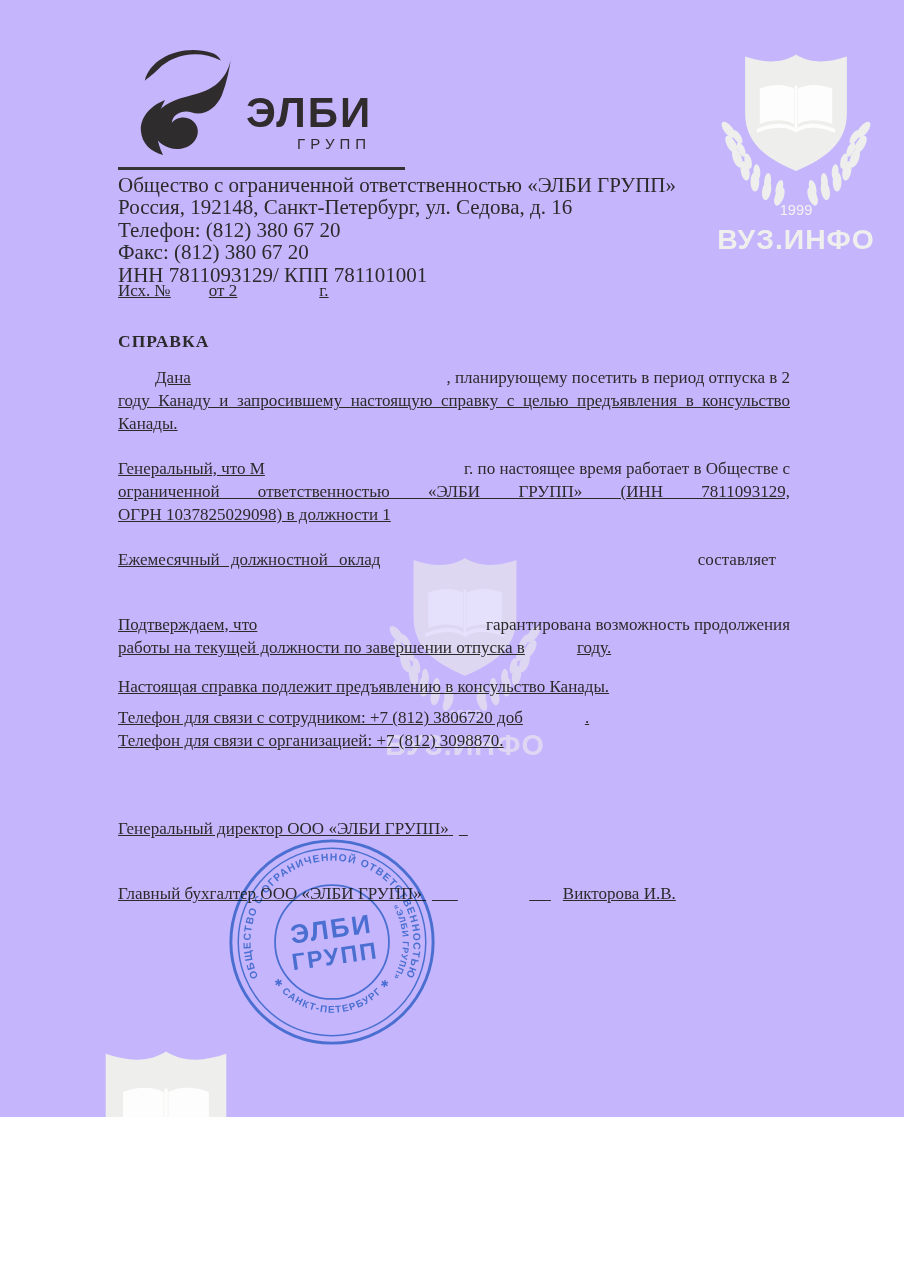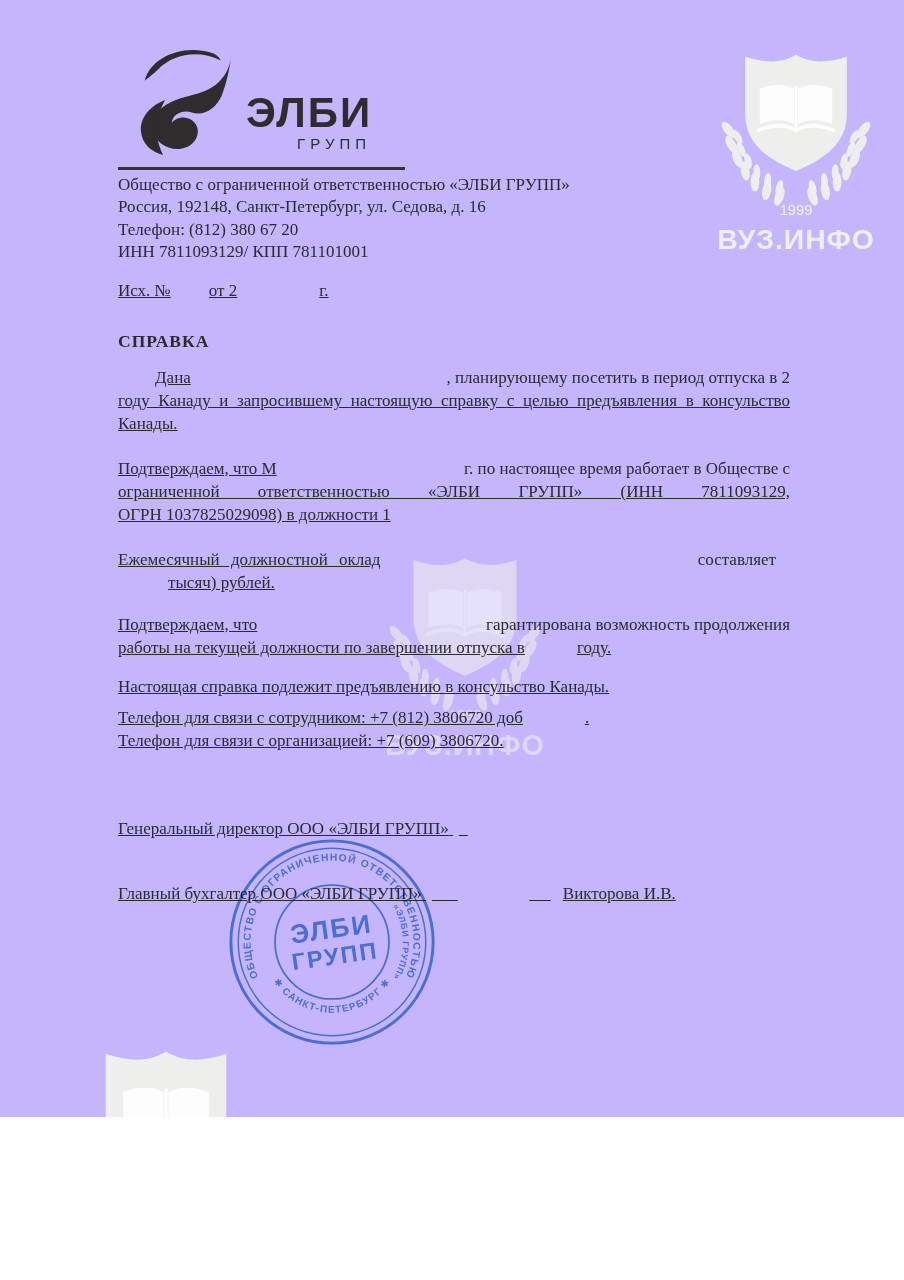--- a/index.html
+++ b/index.html
@@ -12,21 +12,21 @@
   }
   
   .logo { position:absolute; left:138px; top:40px; width:250px; height:122px; }
   .logo-mark { position:absolute; left:0; top:2px; width:106px; height:114px; }
   .logo-text { position:absolute; left:108px; top:52px; width:125px; text-align:right;
                font-family:"Liberation Sans","DejaVu Sans",sans-serif; color:#2e2c2d; }
   .logo-name { font-size:42px; font-weight:700; letter-spacing:2px; line-height:42px; }
   .logo-sub  { font-size:15px; font-weight:400; letter-spacing:5px; line-height:18px; margin-top:1px; }
   
   .rule { position:absolute; left:118px; top:167px; width:287px; height:3px; background:#343434; }
-  .letterhead { position:absolute; left:118px; top:174px; font-size:17px; line-height:22.4px; }
+  .letterhead { position:absolute; left:118px; top:174px; font-size:21px; line-height:22.4px; }
   
   .bl { position:absolute; left:118px; width:672px; font-size:17px; line-height:23px; white-space:nowrap;text-decoration:underline; }
   .just { white-space:normal; text-align:justify; text-align-last:justify; }
   .split .r { position:absolute; right:0; top:0; }
   .gap { display:inline-block; }
   .title { position:absolute; left:118px; top:331px; width:672px; 
            font-weight:700; font-size:17.5px; letter-spacing:1px; }
   .wspace { word-spacing:7px; }
   
   .wm { position:absolute; pointer-events:none; }
@@ -90,65 +90,63 @@
       <div class="logo-name">ЭЛБИ</div>
       <div class="logo-sub">ГРУПП</div>
     </div>
   </div>
 
   <div class="rule"></div>
   <div class="letterhead">
     <div>Общество с ограниченной ответственностью «ЭЛБИ ГРУПП»</div>
     <div>Россия, 192148, Санкт-Петербург, ул. Седова, д. 16</div>
     <div>Телефон: (812) 380 67 20</div>
+    <div>Факс: (812) 380 67 20</div>
     <div>ИНН 7811093129/ КПП 781101001</div>
   </div>
 
   <div class="bl" style="top:279px">
     <span>Исх. №</span><span class="gap" style="width:38px"></span><span>от 2</span><span class="gap" style="width:82px"></span><span>г.</span>
   </div>
 
   <div class="title">СПРАВКА</div>
 
   <div class="bl split" style="top:366px">
     <span style="margin-left:37px">Дана</span>
     <span class="r">, планирующему посетить в период отпуска в 2</span>
   </div>
   <div class="bl just" style="top:389px">году Канаду и запросившему настоящую справку с целью предъявления в консульство</div>
   <div class="bl" style="top:412px">Канады.</div>
 
   <div class="bl split" style="top:457px">
-    <span>Подтверждаем, что М</span>
+    <span>Генеральный, что М</span>
     <span class="r">г. по настоящее время работает в Обществе с</span>
   </div>
   <div class="bl just" style="top:480px">ограниченной ответственностью «ЭЛБИ ГРУПП» (ИНН 7811093129,</div>
   <div class="bl" style="top:503px">ОГРН 1037825029098) в должности 1</div>
 
   <div class="bl split" style="top:548px">
     <span class="wspace">Ежемесячный должностной оклад</span>
     <span class="r" style="right:14px">составляет</span>
-  </div>
-  <div class="bl" style="top:571px">
-    <span style="margin-left:50px">тысяч) рублей.</span>
   </div>
 
   <div class="bl split" style="top:613px">
     <span>Подтверждаем, что</span>
     <span class="r">гарантирована возможность продолжения</span>
   </div>
   <div class="bl" style="top:675px">Настоящая справка подлежит предъявлению в консульство Канады.</div>
 
   <div class="bl" style="top:636px">
     <span>работы на текущей должности по завершении отпуска в</span><span class="gap" style="width:52px"></span><span>году.</span>
   </div>
 
   <div class="bl" style="top:706px">
     <span>Телефон для связи с сотрудником: +7 (812) 3806720 доб</span><span class="gap" style="width:62px"></span><span>.</span>
   </div>
-  <div class="bl" style="top:729px">Телефон для связи с организацией: +7 (609) 3806720.</div>
+  <div class="bl" style="top:729px">Телефон для связи с организацией: +7 (812) 3098870.</div>
 
   <div class="bl" style="top:817px">
     <span>Генеральный директор ООО «ЭЛБИ ГРУПП»</span>
     <span style="margin-left:6px">_</span>
   </div>
   <div class="bl" style="top:882px">
     <span>Главный бухгалтер ООО «ЭЛБИ ГРУПП»</span>
     <span style="margin-left:6px">___</span><span class="gap" style="width:72px"></span><span>__</span>
     <span style="margin-left:12px">Викторова И.В.</span>
   </div>

